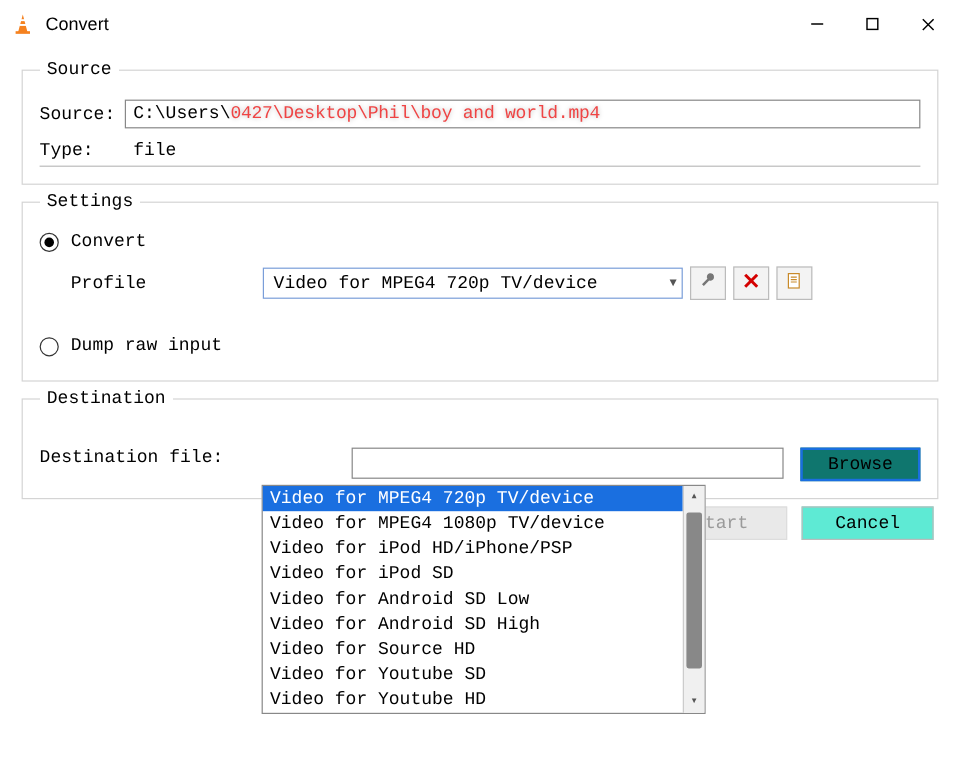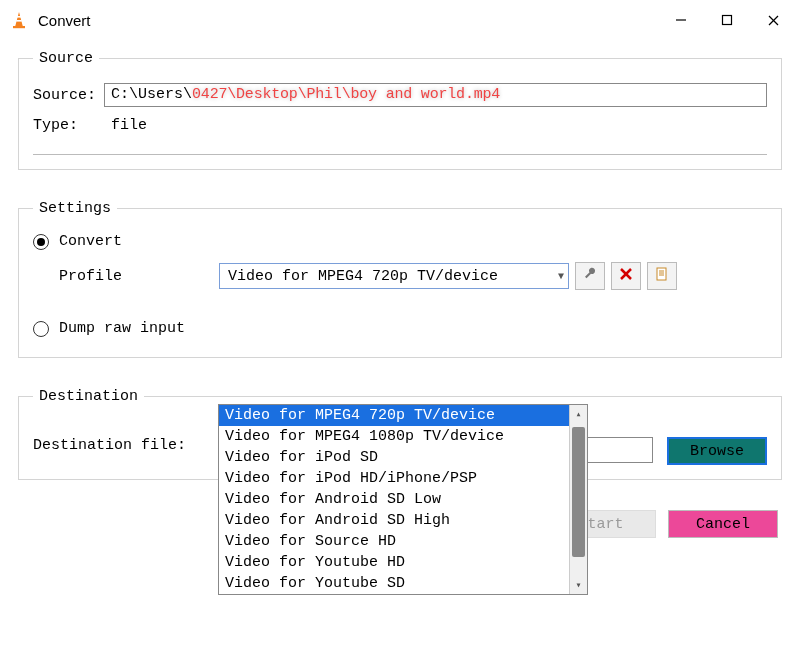--- a/index.html
+++ b/index.html
@@ -34,21 +34,21 @@
     width: 46px; height: 32px;
     display:flex; align-items:center; justify-content:center;
     font-family: Arial, sans-serif;
     color:#000;
   }
   .content {
     padding: 10px 18px 14px 18px;
   }
   fieldset {
     border: 1px solid #d4d4d4;
-    margin: 0 0 30px 0;
+    margin: 0 0 6px 0;
     padding: 10px 14px 14px 14px;
   }
   legend {
     padding: 0 6px;
     font-size: 15px;
   }
   .row { display:flex; align-items:center; margin-top:6px; }
   .label { margin-right: 8px; }
   .src-input {
     flex:1;
@@ -56,21 +56,21 @@
     padding:2px 6px;
     height:24px;
     font-family: inherit;
     font-size:15px;
   }
   .src-blur {
     color:#ef4444;
     text-shadow: 0 0 4px #bbb;
     letter-spacing: -0.2px;
   }
-  .type-row { border-bottom:1px solid #bbb; padding-bottom:20px; margin-top:10px;align-items:center; }
+  .type-row { border-bottom:1px solid #bbb; padding-bottom:4px; margin-top:10px;align-items:center; }
   .radio, .checkbox {
     display:flex; align-items:center; margin: 6px 0;
   }
   .radio-circle {
     width:16px; height:16px; border-radius:50%;
     border:1.5px solid #333;
     margin-right:10px;
     display:flex; align-items:center; justify-content:center;
   }
   .radio-dot { width:8px; height:8px; border-radius:50%; background:#000; }
@@ -143,21 +143,21 @@
   }
   .bottom-buttons {
     display:flex; justify-content:flex-end;
     gap:12px;
     padding-right: 4px;
     margin-top: 6px;
   }
   .btn {
     width:110px; height:28px;
     border:1px solid #bbb;
-    background:#ec4899;
+    background:#5eead4;
     font-family: inherit;
     font-size:15px;
     display:flex; align-items:center; justify-content:center;
   }
   .btn-start {
     background:#e9e9e9;
     color:#9a9a9a;
     border-color:#ddd;
   }
 </style>
@@ -280,27 +280,27 @@
       <span>Cancel</span>
     </div>
   </div>
 </div>
 
 <div class="dropdown">
   <div class="dropdown-inner">
     <div class="dd-list" id="dd-list">
         <div class="dd-item dd-selected">Video for MPEG4 720p TV/device</div>
         <div class="dd-item">Video for MPEG4 1080p TV/device</div>
+        <div class="dd-item">Video for iPod HD/iPhone/PSP</div>
         <div class="dd-item">Video for iPod SD</div>
-        <div class="dd-item">Video for iPod HD/iPhone/PSP</div>
         <div class="dd-item">Video for Android SD Low</div>
         <div class="dd-item">Video for Android SD High</div>
         <div class="dd-item">Video for Source HD</div>
+        <div class="dd-item">Video for Youtube SD</div>
         <div class="dd-item">Video for Youtube HD</div>
-        <div class="dd-item">Video for Youtube SD</div>
       </div>
     <div class="dd-scroll">
       <div class="dd-arrow">▴</div>
       <div class="dd-track">
           <div class="dd-thumb"></div>
         </div>
       <div class="dd-arrow">▾</div>
     </div>
   </div>
 </div>

